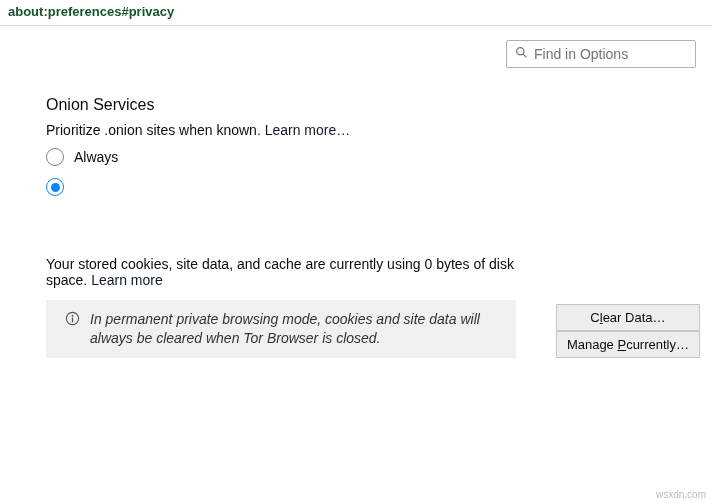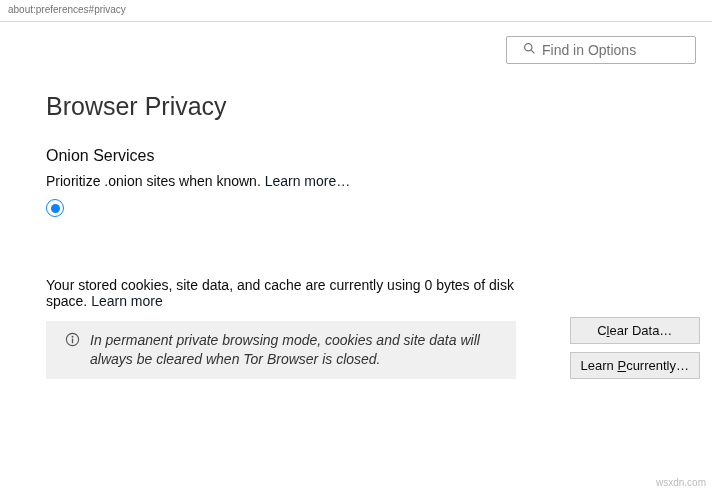--- a/index.html
+++ b/index.html
@@ -12,40 +12,41 @@
       font-size: 14px;
       color: #0c0c0d;
       background: #fff;
       width: 712px;
       height: 504px;
       overflow: hidden;
     }
     .url-bar {
       border-bottom: 1px solid #d7d7db;
       padding: 4px 8px 6px 8px;
-      font-size: 10px;
-      color: #737373;
+      font-size: 13px;
+      color: #14532d;
+      font-weight: bold;
     }
     .content {
       padding: 14px 12px 12px 46px;
       position: relative;
     }
     .search-wrap {
       display: flex;
       justify-content: flex-end;
       margin-right: 4px;
       margin-bottom: 28px;
     }
     .search-box {
       width: 190px;
       border: 1px solid #b1b1b3;
       border-radius: 2px;
       display: flex;
       align-items: center;
-      padding: 5px 16px;
+      padding: 5px 8px;
       color: #737373;
       background: #fff;
     }
     .search-box svg {
       margin-right: 6px;
       flex-shrink: 0;
     }
     .search-box input {
       border: none;
       outline: none;
@@ -113,21 +114,20 @@
       display: flex;
       align-items: flex-end;
     }
     .cookies-text {
       flex: 1;
       padding-right: 20px;
     }
     .btn-col {
       display: flex;
       flex-direction: column;
-      gap: 8px;
       align-items: stretch;
       min-width: 128px;
     }
     .btn {
       background: #ededed;
       border: 1px solid #c7c7c7;
       padding: 5px 10px;
       font-size: 13px;
       text-align: center;
       cursor: pointer;
@@ -152,21 +152,21 @@
       flex-shrink: 0;
     }
     .info-box-text {
       font-size: 14px;
       color: #333;
       line-height: 1.35;
     }
     .watermark {
       position: absolute;
       right: 6px;
-      bottom: 16px;
+      bottom: 4px;
       font-size: 10px;
       color: #bbb;
     }
   </style>
 </head>
 <body>
 
 <div class="url-bar">
   <span>about:preferences#privacy</span>
 </div>
@@ -177,28 +177,31 @@
       <span>
         <svg width="13" height="13" viewBox="0 0 16 16">
             <circle cx="6.5" cy="6.5" r="4.5" fill="none" stroke="#737373" stroke-width="1.5"></circle>
             <line x1="10" y1="10" x2="14" y2="14" stroke="#737373" stroke-width="1.5"></line>
           </svg>
       </span>
       <input type="text" placeholder="Find in Options" style="">
     </div>
   </div>
 
-  <h1 class="page-title">Browser Privacy</h1>
 
   <h2 class="section-title">Onion Services</h2>
   <div class="desc-line">
     <span>Prioritize .onion sites when known. </span><a class="link">Learn more…</a>
   </div>
 
   <div class="radio-group">
+    <div class="radio-item">
+      <div class="radio"></div>
+      <span>Always</span>
+    </div>
     <div class="radio-item">
       <div class="radio selected"></div>
     </div>
   </div>
 
 
   <div class="cookies-row">
     <div class="cookies-text">
       <div class="desc-line">
         <span>Your stored cookies, site data, and cache are currently using 0 bytes of disk space.  </span><a class="link">Learn more</a>
@@ -209,19 +212,19 @@
               <circle cx="8" cy="8" r="6.5" fill="none" stroke="#555" stroke-width="1.2"></circle>
               <circle cx="8" cy="5" r="1" fill="#555"></circle>
               <rect x="7.3" y="7" width="1.4" height="5" fill="#555"></rect>
             </svg>
         </span>
         <div class="info-box-text">In permanent private browsing mode, cookies and site data will always be cleared when Tor Browser is closed.</div>
       </div>
     </div>
     <div class="btn-col">
       <button class="btn"><span>C</span><span class="ul">l</span><span>ear Data…</span></button>
-      <button class="btn"><span>Learn </span><span class="ul">P</span><span>currently…</span></button>
+      <button class="btn"><span>Manage </span><span class="ul">P</span><span>currently…</span></button>
     </div>
   </div>
 
 </div>
 
 <div class="watermark">wsxdn.com</div>
 
 </body></html>

